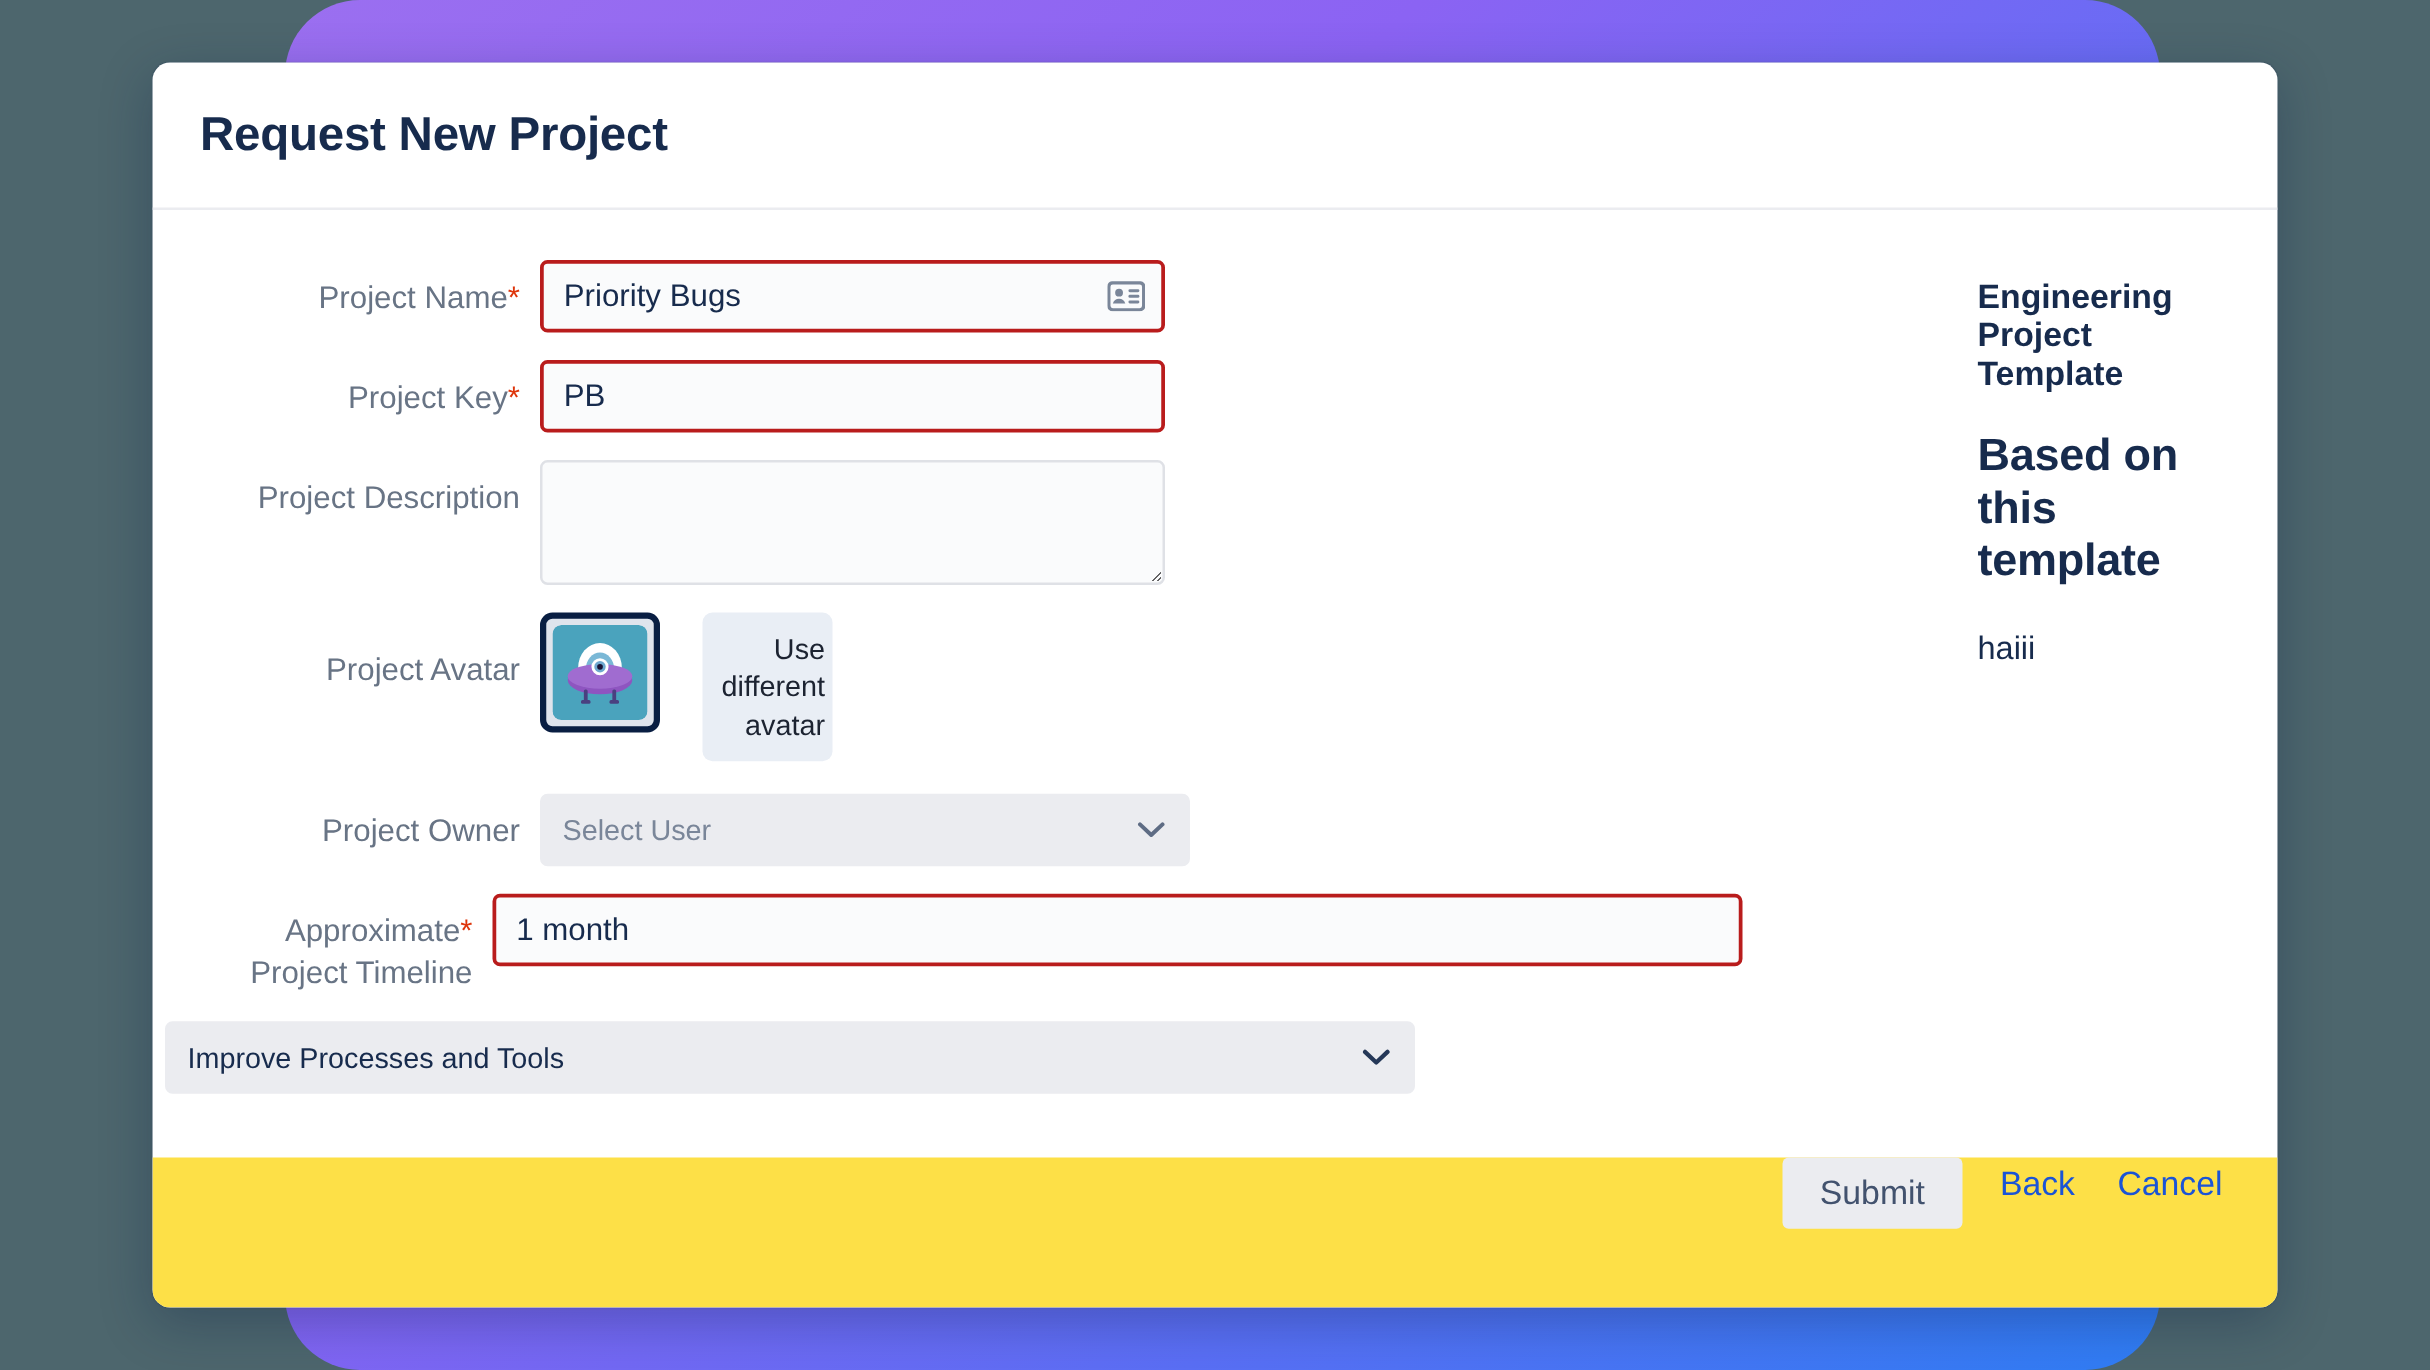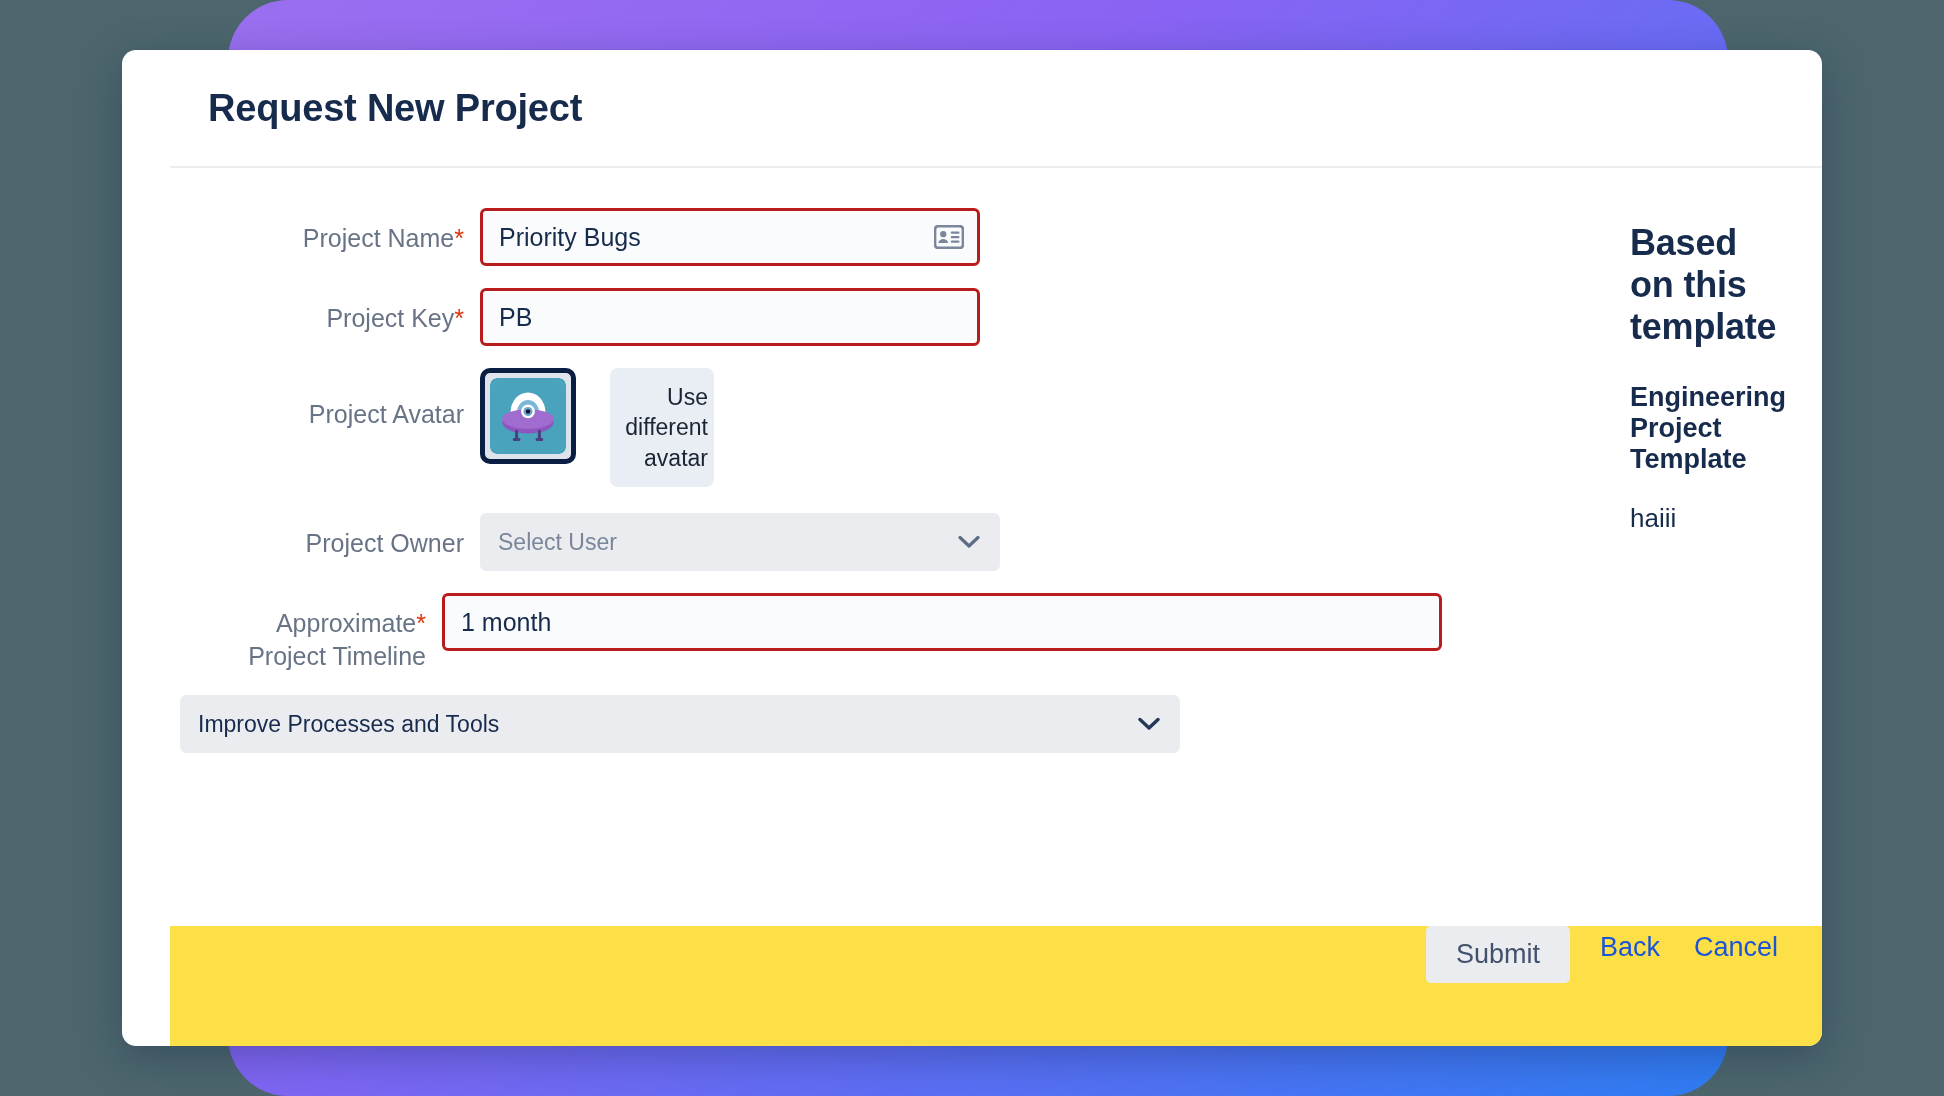--- a/index.html
+++ b/index.html
@@ -33,21 +33,20 @@
     left: 122px;
     top: 50px;
     width: 1700px;
     height: 996px;
     background: #ffffff;
     border-radius: 14px;
     box-shadow: 0 12px 42px rgba(9, 30, 66, 0.30), 0 0 1px rgba(9,30,66,0.25);
     display: flex;
     flex-direction: column;
     overflow: hidden;
-    padding-left: 48px;
   }
 
   
   #modal-header {
     height: 118px;
     flex: 0 0 118px;
     display: flex;
     align-items: center;
     padding: 0 38px;
     border-bottom: 2px solid #ebecf0;
@@ -314,20 +313,28 @@
 
       <div class="form-row">
         <div class="field-label">
           <span>Project Key</span><span class="req">*</span>
         </div>
         <div class="field-control">
           <input class="text-input" id="project-key-input" type="text" value="PB" style="">
         </div>
       </div>
 
+      <div class="form-row">
+        <div class="field-label">
+          <span>Project Description</span><span class="req"></span>
+        </div>
+        <div class="field-control">
+          <textarea id="project-description-input" style=""></textarea>
+        </div>
+      </div>
 
       <div class="form-row" style="margin-bottom:26px;">
         <div class="field-label" style="padding-top:30px;">
           <span>Project Avatar</span><span class="req"></span>
         </div>
         <div class="field-control">
           <div id="avatar-row-controls">
             <div id="project-avatar-button">
               <svg id="project-avatar-image" viewBox="0 0 100 100">
                 <rect width="100" height="100" rx="9" fill="#4aa3bd"></rect>
@@ -384,22 +391,22 @@
             <svg class="chev" viewBox="0 0 22 14">
               <path d="M2 2.5 L11 11 L20 2.5" fill="none" stroke="#253858" stroke-width="3.4" stroke-linecap="round" stroke-linejoin="round"></path>
             </svg>
           </span>
         </div>
       </div>
 
     </div>
 
     <div id="template-column">
+      <div id="template-name">Engineering Project Template</div>
       <div id="template-heading">Based on this template</div>
-      <div id="template-name">Engineering Project Template</div>
       <div id="template-description">haiii</div>
     </div>
 
   </div>
 
   <div id="modal-footer">
     <button id="submit-button">Submit</button>
     <button class="link-button">Back</button>
     <button class="link-button">Cancel</button>
   </div>

